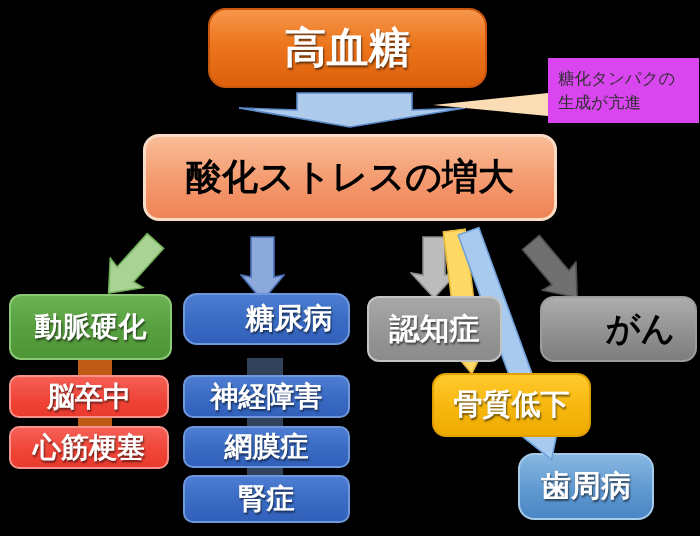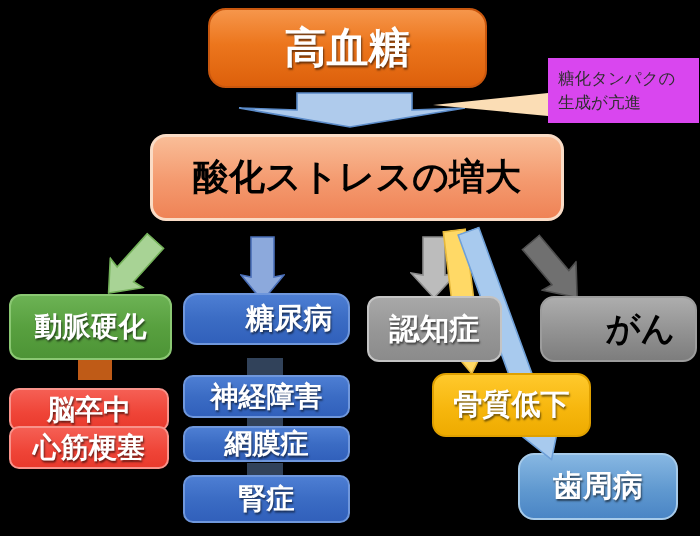--- a/index.html
+++ b/index.html
@@ -16,21 +16,21 @@
 
   
   #box-hyperglycemia{left:208px;top:8px;width:279px;height:80px;border-radius:18px;
     background:linear-gradient(180deg,#f6964b 0%,#ec761d 45%,#dd600b 100%);
     border:2px solid #c9570e;font-size:42px;z-index:3;}
   #arrow-main-down{position:absolute;left:237px;top:92px;z-index:2;}
   #callout-wedge{position:absolute;left:433px;top:92px;z-index:2;}
   #callout-box{left:548px;top:58px;width:151px;height:65px;background:#d946ef;
     z-index:3;display:flex;flex-direction:column;align-items:flex-start;justify-content:center;
     padding-left:10px;font-size:16.5px;line-height:1.42;color:#2f2f2f;font-weight:normal;text-align:left;}
-  #box-oxidative-stress{left:150px;top:134px;width:414px;height:87px;border-radius:16px;
+  #box-oxidative-stress{left:143px;top:134px;width:414px;height:87px;border-radius:16px;
     background:linear-gradient(180deg,#f9bd97 0%,#f4996e 55%,#ef8356 100%);
     border:3px solid #fadcc6;font-size:36px;z-index:3;}
 
   
   .blockarrow{position:absolute;z-index:2;}
   #arrow-green{left:109px;top:231px;transform:rotate(42deg);}
   #arrow-blue-down{left:240px;top:236px;}
   #arrow-gray-down{left:410px;top:236px;}
   #arrow-yellow-slant{left:441px;top:229px;transform:rotate(-7deg);}
   #arrow-blue-slant{left:487px;top:223px;transform:rotate(-20deg);}
@@ -45,42 +45,42 @@
   #conn-b1{left:247px;top:358px;width:36px;height:22px;}
   #conn-b2{left:247px;top:413px;width:36px;height:17px;}
   #conn-b3{left:247px;top:463px;width:36px;height:15px;}
 
   
   #box-arteriosclerosis{left:9px;top:294px;width:163px;height:66px;border-radius:12px;
     background:linear-gradient(180deg,#6cb254 0%,#58a03f 50%,#4d9436 100%);
     border:2.5px solid #8bc873;font-size:28px;z-index:3;}
   .redbox{background:linear-gradient(180deg,#f55f54 0%,#ef4437 60%,#e93a2d 100%);
     border:2px solid #f8938b;border-radius:10px;font-size:28px;z-index:3;}
-  #box-stroke{left:9px;top:388px;width:160px;height:43px;}
+  #box-stroke{left:9px;top:375px;width:160px;height:43px;}
   #box-myocardial-infarction{left:9px;top:426px;width:160px;height:43px;}
 
   
   .bluebox{background:linear-gradient(180deg,#4d7ed3 0%,#3b6cc4 50%,#3160bb 100%);
     border:2.5px solid #6f97dc;border-radius:10px;font-size:28px;z-index:3;}
   #box-diabetes{left:183px;top:293px;width:167px;height:52px;border-radius:14px;font-size:29px;padding-left:45px;}
   #box-neuropathy{left:183px;top:375px;width:167px;height:43px;}
-  #box-retinopathy{left:183px;top:426px;width:167px;height:36px;}
+  #box-retinopathy{left:183px;top:426px;width:167px;height:42px;}
   #box-nephropathy{left:183px;top:475px;width:167px;height:48px;}
 
   
   #box-dementia{left:367px;top:296px;width:135px;height:66px;border-radius:12px;
     background:linear-gradient(180deg,#a8a8a8 0%,#979797 50%,#8b8b8b 100%);
     border:2.5px solid #c4c4c4;font-size:30px;z-index:3;}
   #box-cancer{left:540px;top:296px;width:157px;height:66px;border-radius:14px;
     background:linear-gradient(180deg,#adadad 0%,#949494 50%,#7d7d7d 100%);
     border:2px solid #9c9c9c;font-size:34px;z-index:3;padding-left:44px;}
   #box-bone-quality{left:432px;top:373px;width:159px;height:64px;border-radius:14px;
     background:linear-gradient(180deg,#ffc92c 0%,#f7b70e 55%,#eeab00 100%);
     border:2.5px solid #dfa000;font-size:29px;z-index:3;text-align:right;}
-  #box-periodontal{left:518px;top:453px;width:160px;height:67px;border-radius:16px;
+  #box-periodontal{left:518px;top:453px;width:136px;height:67px;border-radius:16px;
     background:linear-gradient(180deg,#87b7e2 0%,#6099d0 55%,#4a85c5 100%);
     border:2.5px solid #a7cbea;font-size:30px;z-index:1;}
 </style>
 </head>
 <body>
 
 <div id="stage">
 
   <div class="conn conn-orange" id="conn-a1"></div>
   <div class="conn conn-orange" id="conn-a2"></div>

